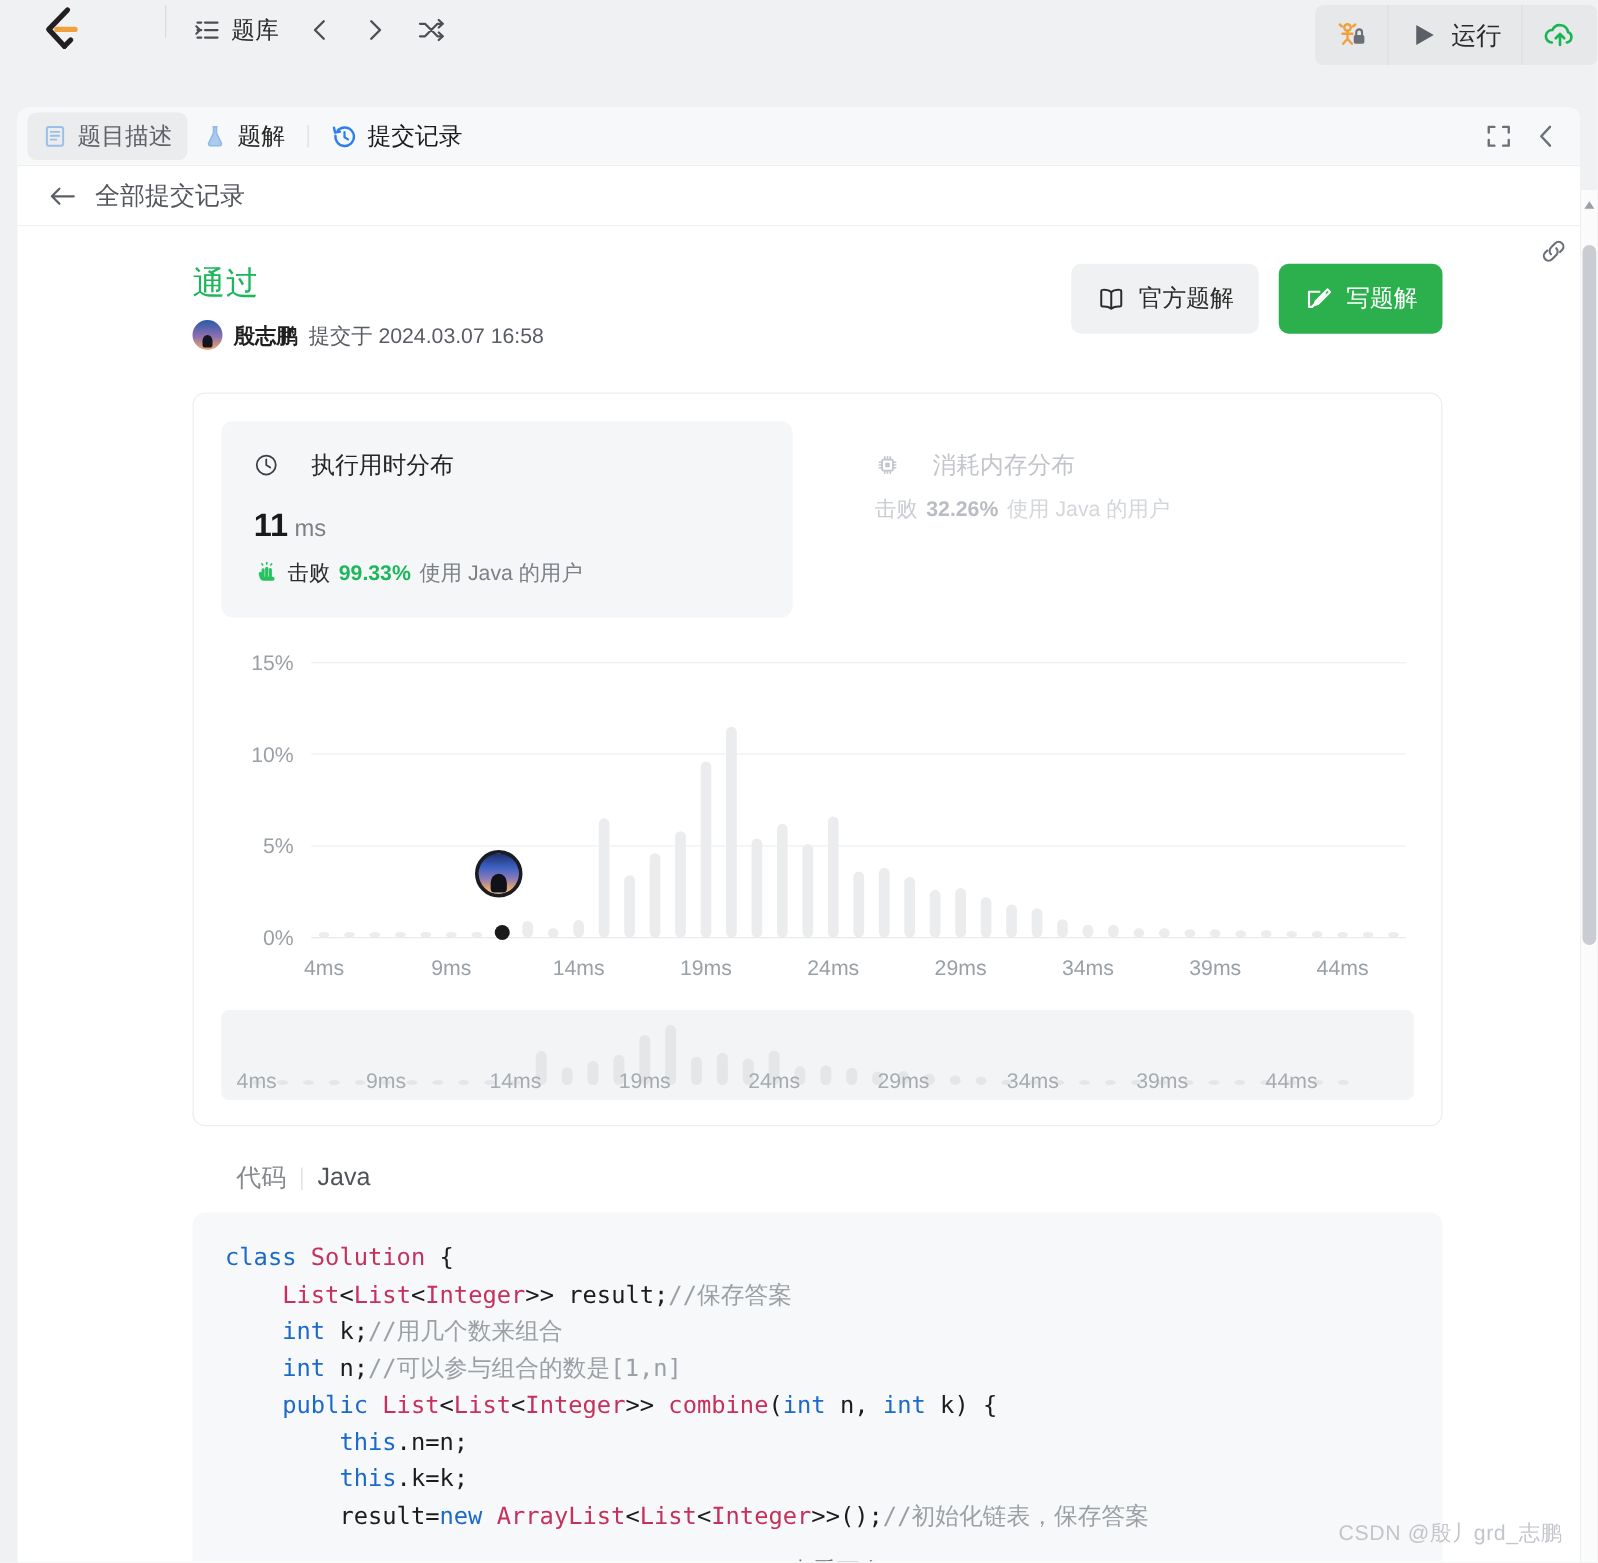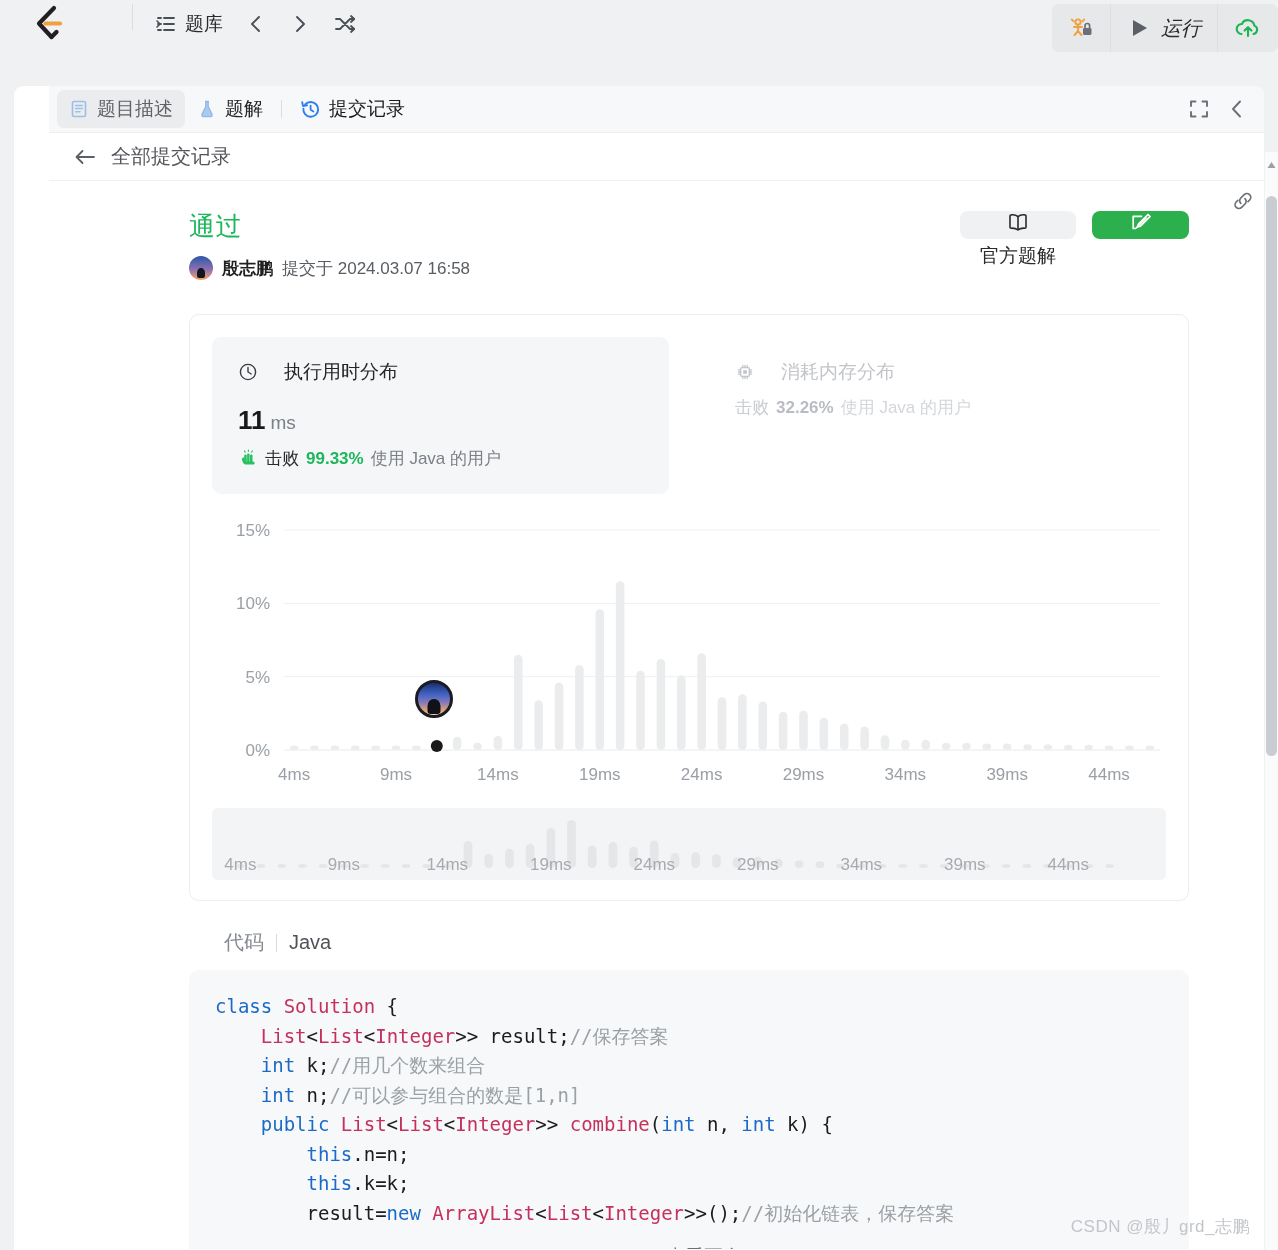--- a/index.html
+++ b/index.html
@@ -23,37 +23,36 @@
   .nav-btn {
     display: flex; align-items: center; gap: 8px;
     padding: 7px 8px; border-radius: 6px; cursor: pointer;
     color: #3c3c4399; font-size: 19px; color: #262626;
   }
   .nav-label { font-size: 19px; color: #2b2b2b; }
   .icon-sq { display: inline-flex; align-items: center; justify-content: center; }
   .nav-right {
     margin-left: auto; display: flex; align-items: center; height: 48px;
     margin-right: 0;
-    font-style: italic;
   }
   .runbar {
     display: flex; align-items: center; height: 48px;
     background: #e7e8ea; border-radius: 7px; overflow: hidden;
   }
   .runbar-cell {
     display: flex; align-items: center; justify-content: center; gap: 10px;
     height: 48px; padding: 0 16px; cursor: pointer;
   }
   .runbar-cell + .runbar-cell { border-left: 1px solid #dcdee1; }
   .run-label { font-size: 20px; color: #2b2b2b; }
 
   
   .panel {
     position: absolute; left: 14px; top: 86px; width: 1250px; height: 1164px;
-    background: #fff; border-radius: 9px 9px 0 0; overflow: hidden; padding-left: 35px;
+    background: #fff; border-radius: 9px 9px 0 0; overflow: hidden;
   }
   .tabbar {
     position: relative; height: 47px; background: #f7f8f9;
     display: flex; align-items: center; padding: 0 8px;
     border-bottom: 1px solid #edeef0;
   }
   .tab {
     display: flex; align-items: center; gap: 8px;
     padding: 6px 12px; border-radius: 7px; cursor: pointer;
     font-size: 19px; color: #262626; white-space: nowrap;
@@ -88,22 +87,22 @@
   .avatar-sm::after {
     content: ""; position: absolute; left: 50%; bottom: 2px; transform: translateX(-50%);
     width: 8px; height: 10px; background: #14141f; border-radius: 50% 50% 25% 25%;
   }
   .user-name { font-size: 17px; color: #1f1f1f; font-weight: bold; }
   .submit-time { font-size: 17px; color: #585c63; }
 
   .result-actions { display: flex; align-items: center; gap: 16px; margin-top: 2px; }
   .btn {
     display: inline-flex; align-items: center; gap: 10px;
-    height: 28px; padding: 0 20px; border-radius: 8px; cursor: pointer;
-    font-size: 19px; border: none; flex-direction: column;
+    height: 56px; padding: 0 20px; border-radius: 8px; cursor: pointer;
+    font-size: 19px; border: none;
   }
   .btn-ghost { background: #f0f1f2; color: #2b2b2b; }
   .btn-primary { background: #2cb04e; color: #fff; }
 
   
   .stats-card {
     margin-top: 34px; border: 1px solid #ecedef; border-radius: 10px;
     background: #fff; padding: 22px 22px 20px 22px; width: 1000px;
   }
   .stat-tabs { display: flex; gap: 40px; }

